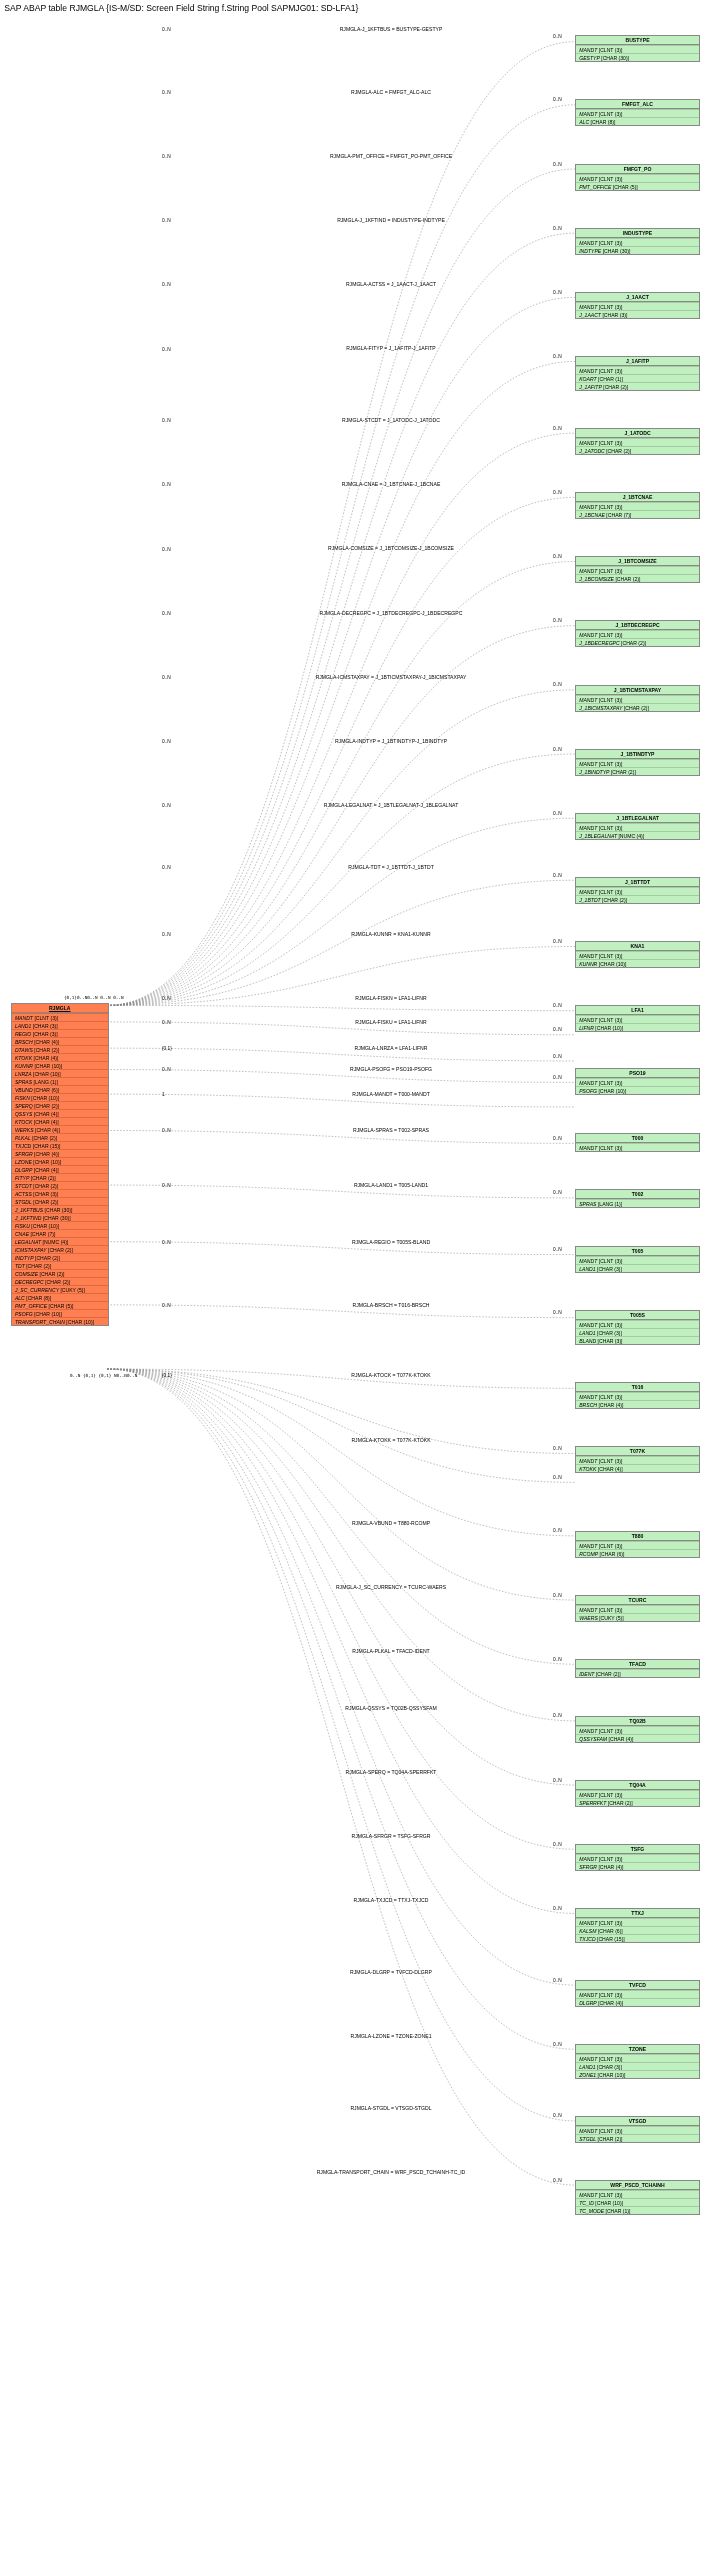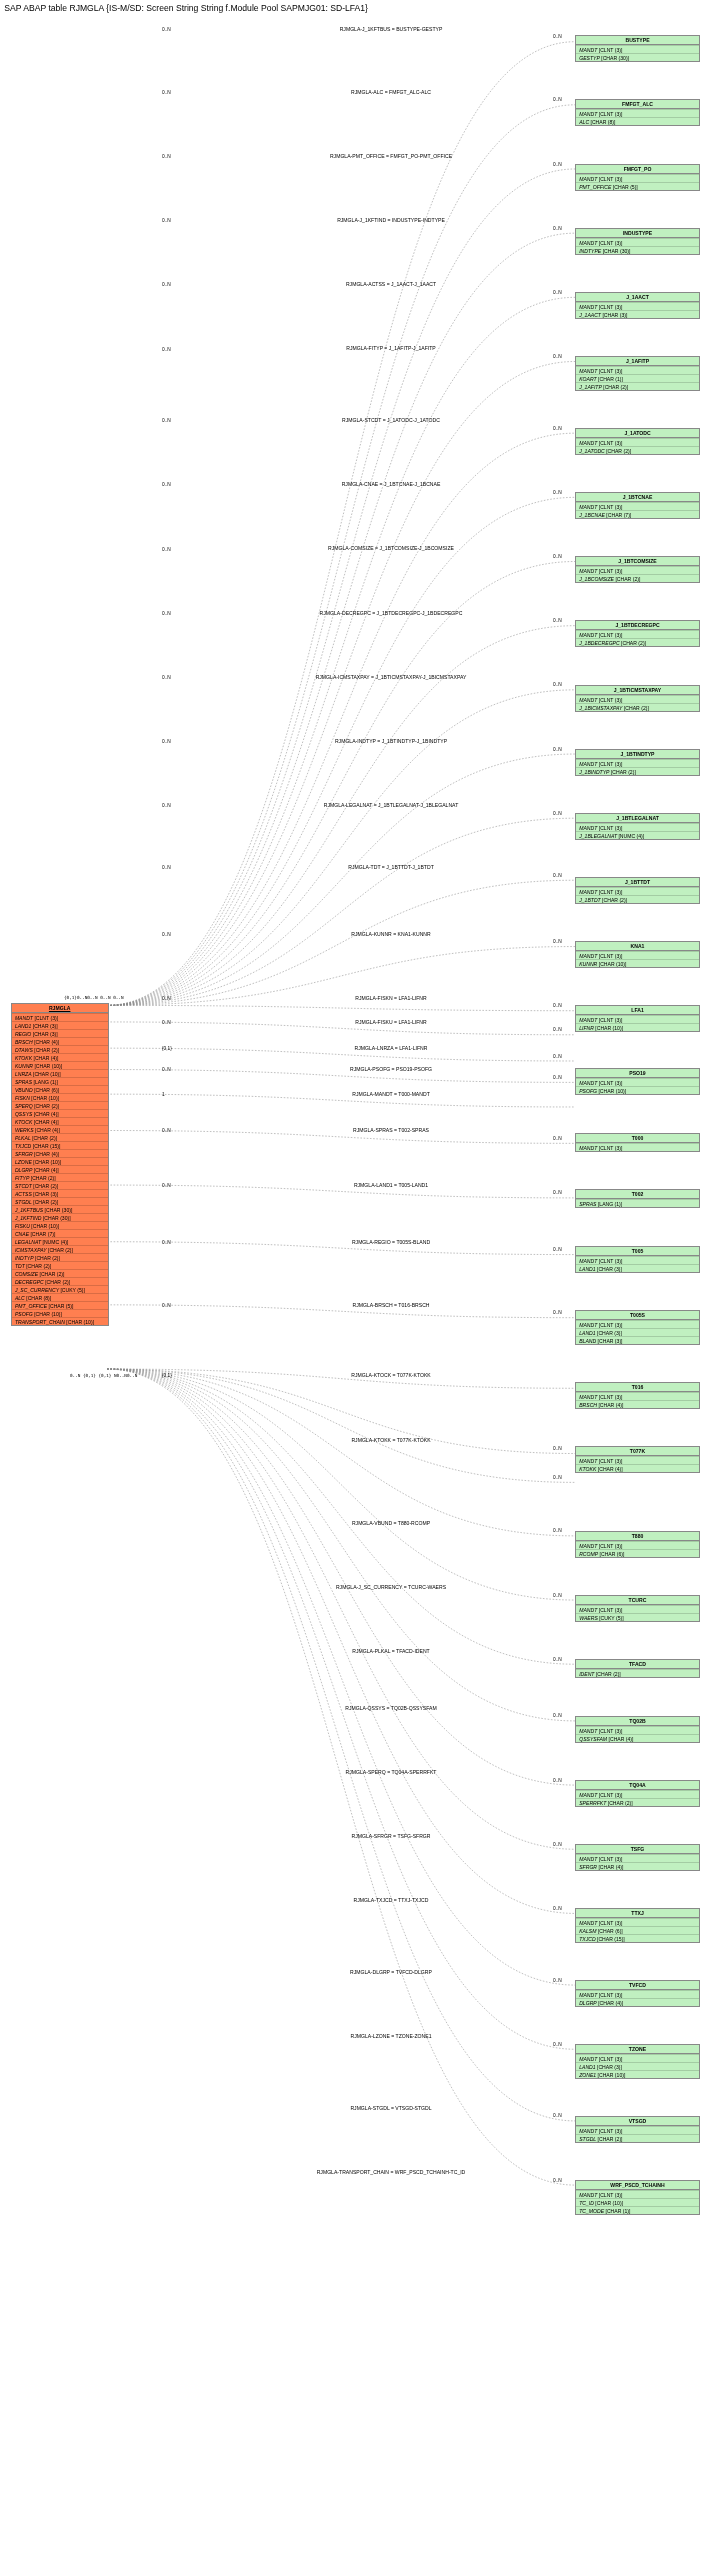--- a/index.html
+++ b/index.html
@@ -15,21 +15,21 @@
 .erow .it{font-style:italic}
 .edge{position:absolute;font-size:5.1px;white-space:nowrap}
 .card{position:absolute;font-size:4.8px;white-space:nowrap}
 .leftcards{position:absolute;font-family:monospace;font-size:4.3px;letter-spacing:0}
 svg.lines{position:absolute;left:0;top:0}
 </style>
 </head>
 <body>
 
 <div class="wrap">
-  <div class="hdr">SAP ABAP table RJMGLA {IS-M/SD: Screen String String f.Module Pool SAPMJG01: SD-LFA1}</div>
+  <div class="hdr">SAP ABAP table RJMGLA {IS-M/SD: Screen Field String f.String Pool SAPMJG01: SD-LFA1}</div>
 
   <div class="leftcards" style="left:64px;top:995px">{0,1}0..N0..N 0..N 0..N</div>
   <div class="leftcards" style="left:70px;top:1373px">0..N  {0,1}  {0,1}  N0..N0..N</div>
 
   <svg class="lines" width="719" height="2576" viewBox="0 0 1344 4817">
       <path d="M200,1880 C637.5,1880 637.5,78 1075,78" fill="none" stroke="#888" stroke-dasharray="3,3" stroke-width="1"></path>
       <path d="M200,1880 C637.5,1880 637.5,196 1075,196" fill="none" stroke="#888" stroke-dasharray="3,3" stroke-width="1"></path>
       <path d="M200,1880 C637.5,1880 637.5,316 1075,316" fill="none" stroke="#888" stroke-dasharray="3,3" stroke-width="1"></path>
       <path d="M200,1880 C637.5,1880 637.5,436 1075,436" fill="none" stroke="#888" stroke-dasharray="3,3" stroke-width="1"></path>
       <path d="M200,1880 C637.5,1880 637.5,556 1075,556" fill="none" stroke="#888" stroke-dasharray="3,3" stroke-width="1"></path>

